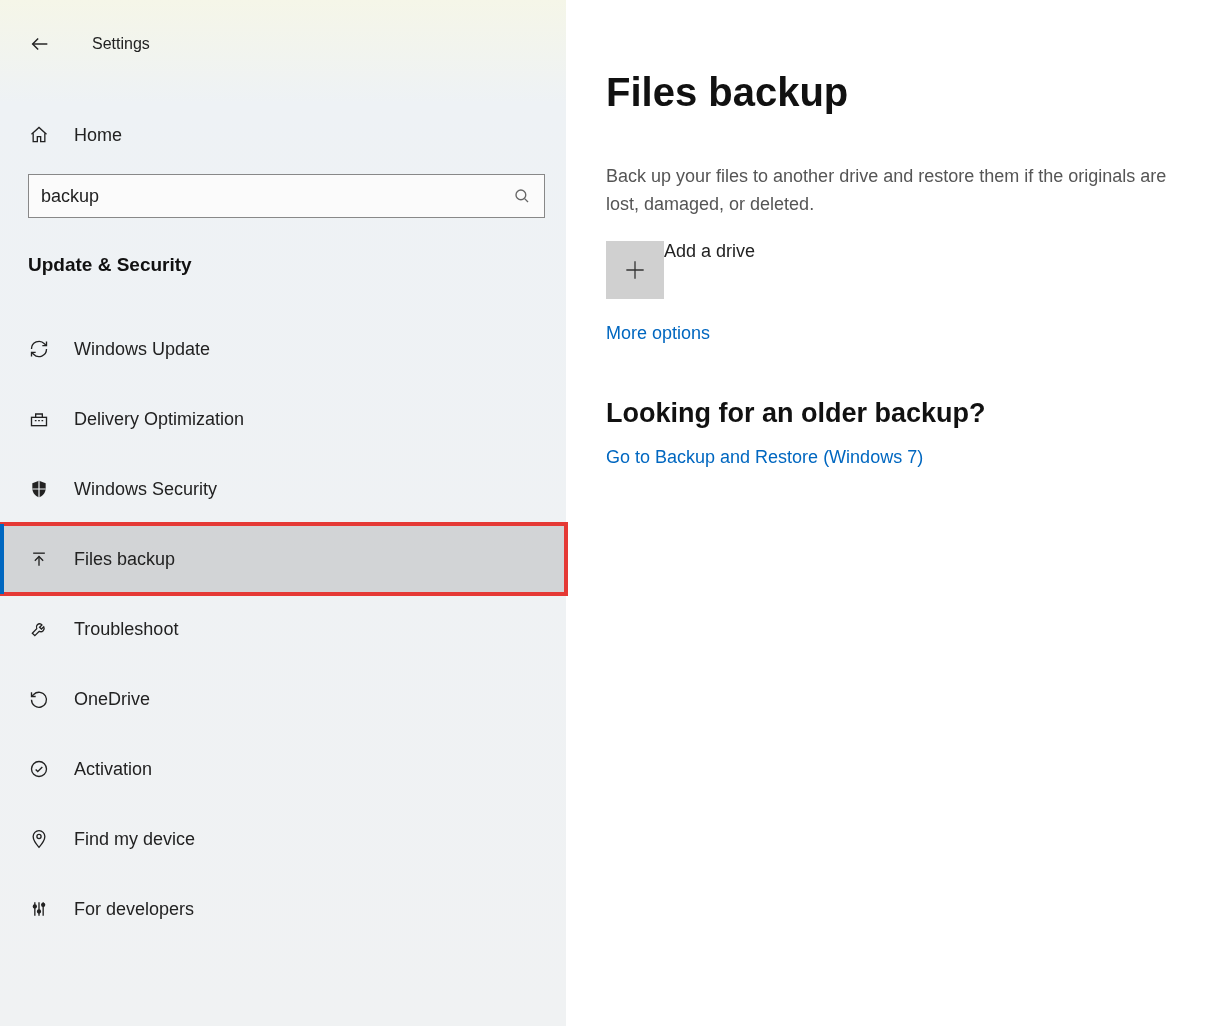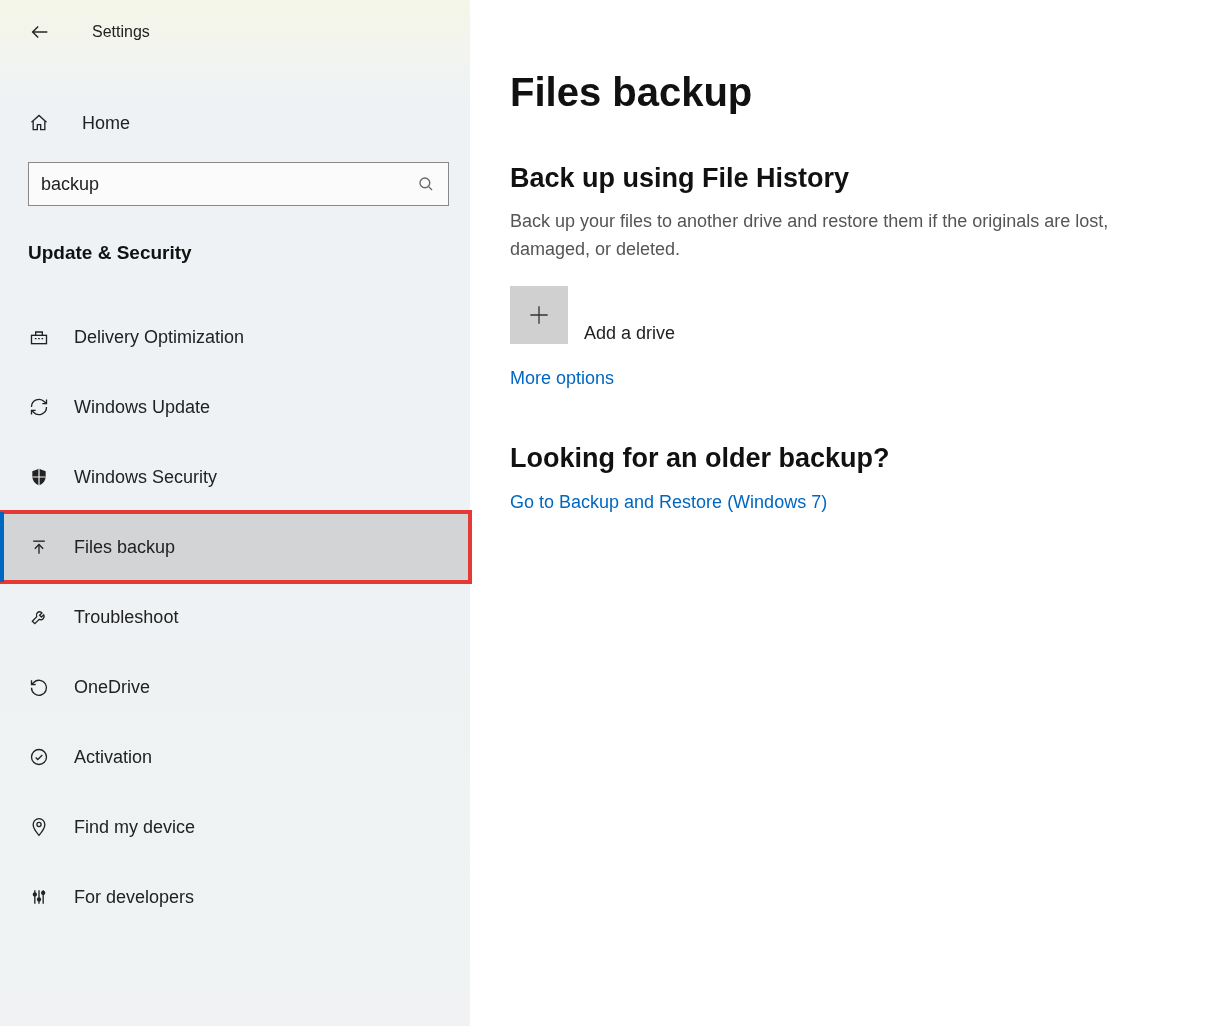--- a/index.html
+++ b/index.html
@@ -9,25 +9,25 @@
 }
 body {
   font-family: "Segoe UI", -apple-system, sans-serif;
   width: 1230px;
   height: 1026px;
   display: flex;
   overflow: hidden;
   background: #fff;
 }
 .sidebar {
-  width: 470px;
+  width: 566px;
   height: 100%;
   background: linear-gradient(180deg, #f5f6e8 0%, #eef2f5 10%, #f0f2f3 100%);
   position: relative;
-  padding-top: 10px;
+  padding-top: 22px;
 }
 .sidebar-header {
   display: flex;
   align-items: center;
   height: 44px;
   padding-left: 28px;
   gap: 40px;
 }
 .back-btn {
   width: 24px;
@@ -38,21 +38,21 @@
   cursor: pointer;
 }
 .sidebar-title {
   font-size: 16px;
   font-weight: 400;
   color: #222;
 }
 .home-row {
   display: flex;
   align-items: center;
-  gap: 32px;
+  gap: 24px;
   padding: 18px 0 18px 28px;
   margin-top: 40px;
   cursor: pointer;
 }
 .home-row .icon-wrap { width: 22px; height: 22px; display: flex; align-items: center; justify-content: center; }
 .home-label { font-size: 18px; color: #222; }
 .search-wrap {
   margin: 10px 21px 0 28px;
 }
 .search-field {
@@ -141,22 +141,21 @@
 }
 .link {
   color: #0067c0;
   font-size: 18px;
   cursor: pointer;
   margin-top: 4px;
   display: inline-block;
 }
 .add-drive-row {
   display: flex;
-  align-items: flex-end;
-  gap: 16px;
+  align-items: flex-start;
   margin: 22px 0 20px 0;
   cursor: pointer;
 }
 .plus-tile {
   width: 58px; height: 58px;
   background: #d0d0d0;
   display: flex;
   align-items: center;
   justify-content: center;
 }
@@ -198,40 +197,40 @@
       </span>
     </div>
   </div>
 
   <div class="category-label">Update &amp; Security</div>
 
   <div class="nav-list">
     <div class="nav-item">
       <span class="icon-wrap">
         <svg width="20" height="20" viewBox="0 0 24 24" fill="none" stroke="#222" stroke-width="1.6">
-            <rect x="3" y="10" width="18" height="10"></rect>
-            <path d="M8 10V6h8v4"></path>
-            <path d="M7 14h2M11 14h2M15 14h2"></path>
-          </svg>
-      </span>
-      <span class="nav-label">Delivery Optimization</span>
-    </div>
-    <div class="nav-item">
-      <span class="icon-wrap">
-        <svg width="20" height="20" viewBox="0 0 24 24" fill="none" stroke="#222" stroke-width="1.6">
             <path d="M3 12a9 9 0 0 1 15.5-6.3L21 8"></path>
             <path d="M21 3v5h-5"></path>
             <path d="M21 12a9 9 0 0 1-15.5 6.3L3 16"></path>
             <path d="M3 21v-5h5"></path>
           </svg>
       </span>
       <span class="nav-label">Windows Update</span>
     </div>
     <div class="nav-item">
       <span class="icon-wrap">
+        <svg width="20" height="20" viewBox="0 0 24 24" fill="none" stroke="#222" stroke-width="1.6">
+            <rect x="3" y="10" width="18" height="10"></rect>
+            <path d="M8 10V6h8v4"></path>
+            <path d="M7 14h2M11 14h2M15 14h2"></path>
+          </svg>
+      </span>
+      <span class="nav-label">Delivery Optimization</span>
+    </div>
+    <div class="nav-item">
+      <span class="icon-wrap">
         <svg width="20" height="20" viewBox="0 0 24 24" fill="#222">
             <path d="M12 2l8 3v6c0 5-3.4 9.4-8 11-4.6-1.6-8-6-8-11V5l8-3z"></path>
             <path d="M12 2v20M4 12h16" stroke="#eef2f3" stroke-width="1.4"></path>
           </svg>
       </span>
       <span class="nav-label">Windows Security</span>
     </div>
     <div class="nav-item selected highlighted">
       <span class="icon-wrap">
         <svg width="20" height="20" viewBox="0 0 24 24" fill="none" stroke="#222" stroke-width="1.6">
@@ -289,21 +288,20 @@
       <span class="nav-label">For developers</span>
     </div>
   </div>
 </div>
 
 <div class="main">
   <h1 class="page-title">Files backup</h1>
 
 
   <div class="section">
-    <div class="section-heading">Back up using File History</div>
     <div class="section-body">Back up your files to another drive and restore them if the originals are lost, damaged, or deleted.</div>
     <div class="add-drive-row">
       <div class="plus-tile">
         <svg width="26" height="26" viewBox="0 0 24 24" fill="none" stroke="#333" stroke-width="1.2">
             <path d="M12 4v16M4 12h16"></path>
           </svg>
       </div>
       <div class="add-drive-label">Add a drive</div>
     </div>
     <div class="link">More options</div>

